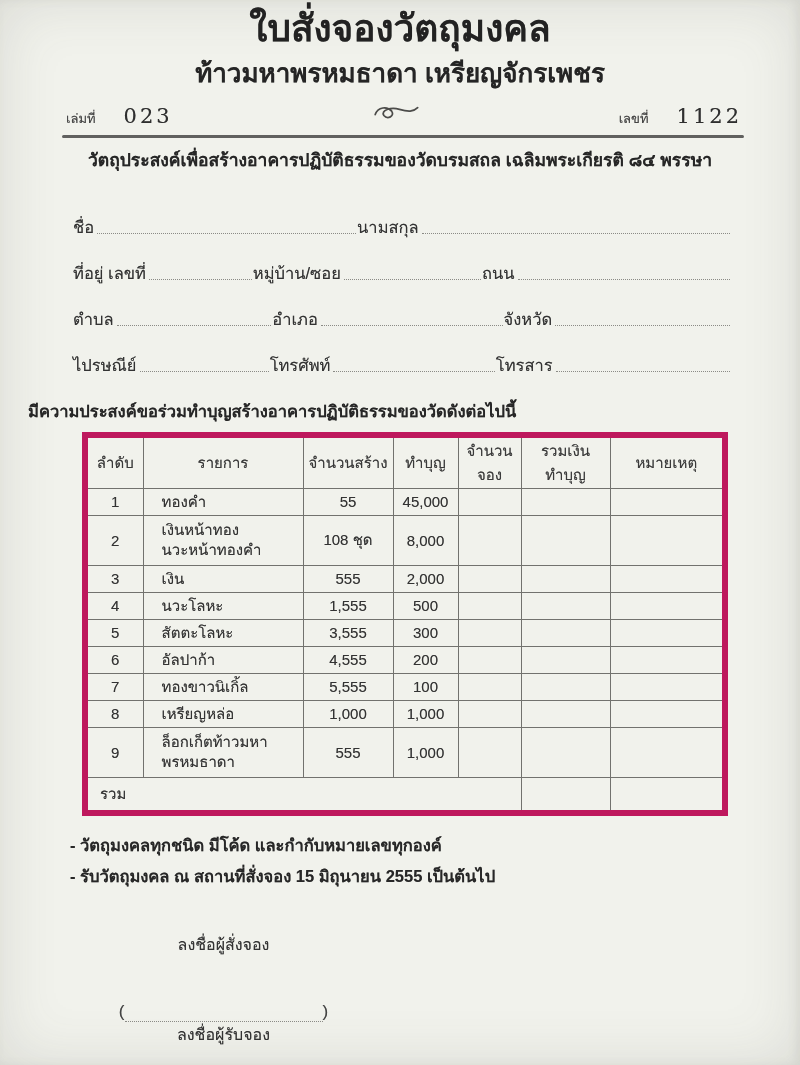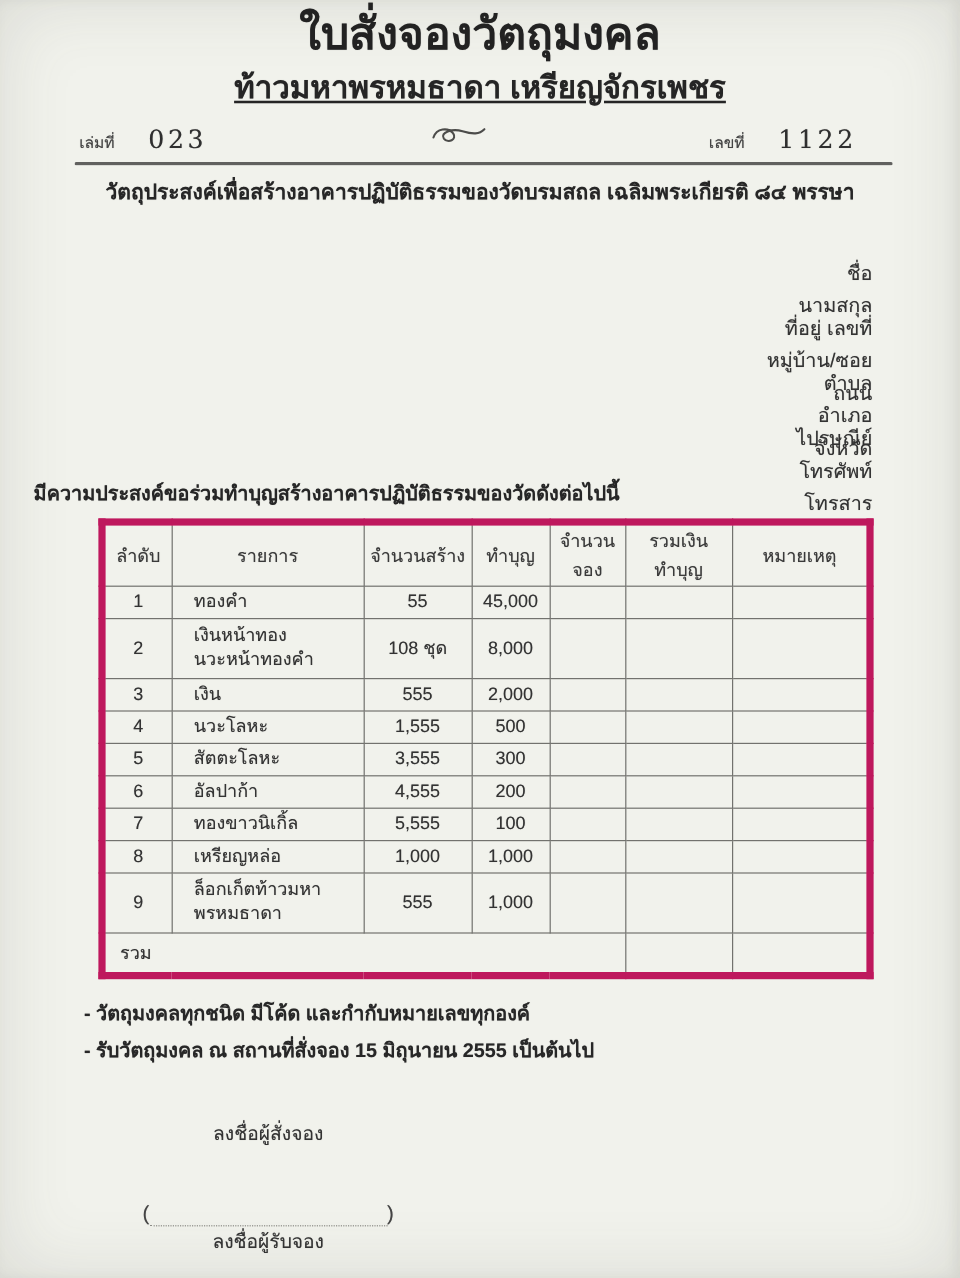--- a/index.html
+++ b/index.html
@@ -5,33 +5,33 @@
   html,body { margin:0; padding:0; background:#d9dbd5; }
   .page {
     position:relative; width:800px; height:1065px; margin:0 auto;
     background:#f1f2ec;
     box-shadow: inset 0 0 60px rgba(80,80,70,.14), inset -4px 0 10px rgba(120,120,110,.10);
     font-family:"Liberation Sans","DejaVu Sans",sans-serif;
     color:#2b2b2b; overflow:hidden;
     text-shadow:0 0 .6px rgba(45,45,45,.45);
   }
   .title { font-size:37px; font-weight:700; text-align:center; padding-top:10px; line-height:1.05; color:#222; }
-  .subtitle { font-size:26px; font-weight:700; text-align:center; margin-top:3px; color:#252525;text-decoration:underline; }
-
-  .meta { display:flex; align-items:baseline; margin:8px 86px 0 66px; }
+  .subtitle { font-size:26px; font-weight:700; text-align:center; margin-top:3px; color:#252525; }
+
+  .meta { display:flex; align-items:baseline; margin:8px 58px 0 66px; }
   .meta-group { display:flex; align-items:baseline; }
   .meta-label { font-size:13px; color:#454545; }
   .meta-num { font-family:"DejaVu Serif","Liberation Serif",serif; font-size:21px; letter-spacing:3px; margin-left:28px; color:#2f2f2f; }
   .flourish-wrap { flex:1; text-align:center; }
   .divider { border-bottom:3px solid rgba(72,72,70,.85); margin:6px 56px 0 62px; border-radius:2px; }
 
   .center-lines { text-align:center; margin-top:9px; font-weight:700; font-size:17.5px; line-height:1.55; color:#262626; }
 
   .fields { margin:40px 70px 0 72px; font-size:16.5px; }
-  .field-row { display:flex; align-items:flex-end; height:19px; margin-bottom:27px;flex-direction:column; }
+  .field-row { display:flex; align-items:flex-start; height:19px; margin-bottom:27px; }
   .f-label { white-space:nowrap; padding:0 3px 0 1px; color:#333; }
   .dots { border-bottom:1.6px dotted #8b8b86; height:19px; }
 
   .intro { margin:16px 0 8px 28px; font-weight:700; font-size:16.5px; color:#262626; }
 
   table.order { border-collapse:collapse; margin-left:82px; table-layout:fixed; border:6px solid #be185d; }
   .order th, .order td { border:1.4px solid #72726e; font-size:15px; font-weight:400; padding:1px 4px; text-align:center; vertical-align:middle; color:#333; overflow:hidden; }
   .order thead th { height:32px; font-weight:400; color:#3a3a3a; }
   .r { height:27px; }
   .r-tall { height:50px; }

